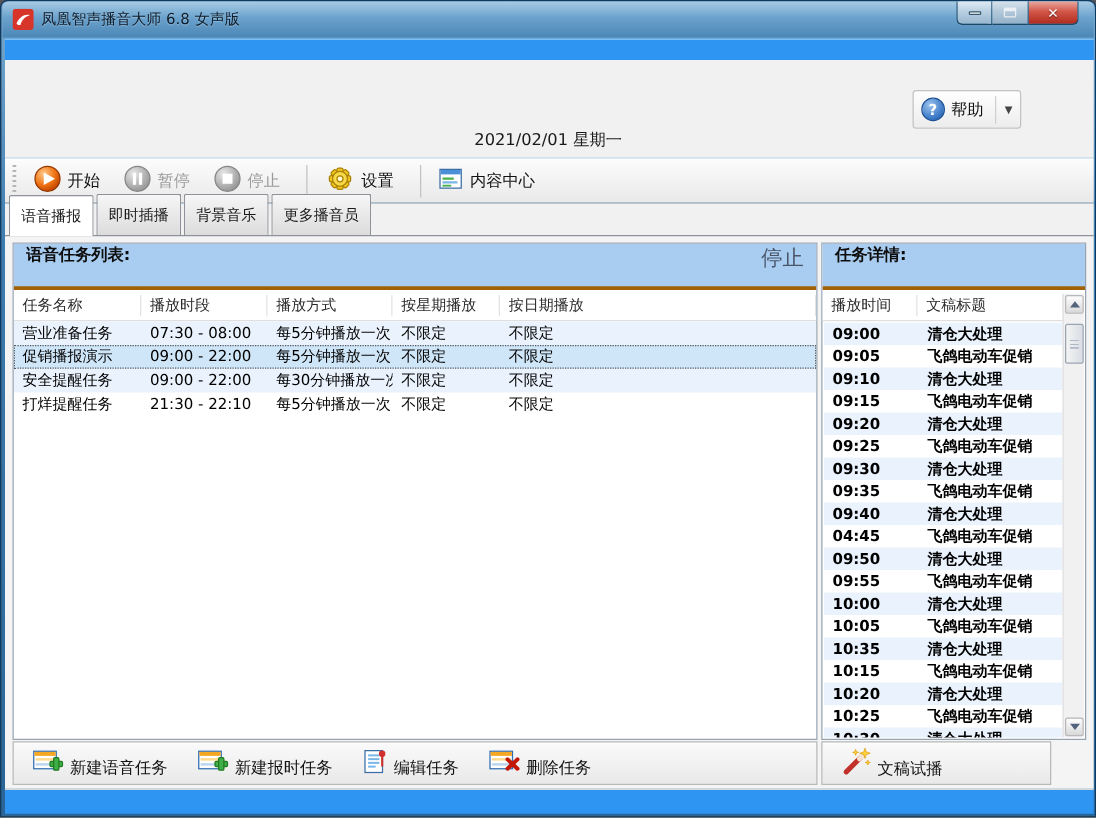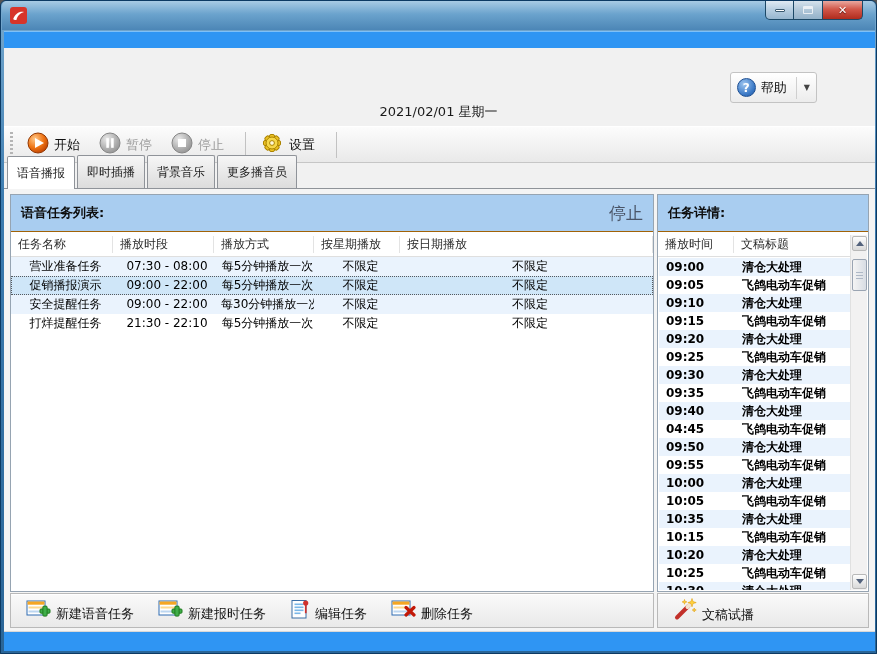--- a/index.html
+++ b/index.html
@@ -63,28 +63,28 @@
   .tab { display:flex; align-items:center; justify-content:center; padding:16px 9px; height:21px;
     background:linear-gradient(#f6f6f6,#dcdcdc); border:1px solid #8f9399; border-bottom:none;
     border-radius:2px 2px 0 0; margin-right:2px; font-size:12px; color:#1a1a1a; cursor:pointer; }
   .tab.active { background:#fff; height:24px; margin-bottom:-1px; font-weight:normal; }
   
   .content { position:absolute; left:3px; top:187px; width:871px; height:443px;
     background:#f4f4f4; border-top:1px solid #8f9399; z-index:2; }
   .panel { position:absolute; background:#fff; border:1px solid #96a4b2; overflow:hidden; }
   .panel-left  { left:6px;  top:5px; width:644px; height:398px; }
   .panel-right { left:653px; top:5px; width:212px; height:398px; }
-  .panel-header { height:37px; background:#a9cdf0; display:flex; align-items:center;
-    padding:0 10px; border-bottom:1px solid #a16207; }
+  .panel-header { height:37px; background:#a9cdf0; display:flex; 
+    padding:0 10px; border-bottom:3px solid #a16207; }
   .panel-header .ph-title { font-size:13px; font-weight:bold; color:#0d0d0d; }
   .panel-header .ph-status { margin-left:auto; font-size:17px; color:#4a5568; }
   .thead { display:flex; height:25px; align-items:center; border-bottom:1px solid #dfdfdf; background:#fff; }
   .thead span { font-size:12px; color:#2b2b2b; padding-left:7px; height:17px; line-height:17px;
     border-right:1px solid #e3e3e3; }
-  .tbody { overflow:hidden;text-align:center; }
+  .tbody { overflow:hidden; }
   .trow { display:flex; height:19px; cursor:default; }
   .trow .c { font-size:12px; color:#000; line-height:19px; padding-left:7px; overflow:hidden; white-space:nowrap; }
   .trow.alt { background:#eaf3fd; }
   .trow.selected { background:#cfe6f8; outline:1px dotted #55595e; outline-offset:-1px; }
   
   .ltab .c0 { width:102px; } .ltab .c1 { width:101px; } .ltab .c2 { width:100px; }
   .ltab .c3 { width:86px; }  .ltab .c4 { flex:1; }
   
   .rtab .c0 { width:76px; } .rtab .c1 { flex:1; }
   .rtab-head { margin-right:17px; }
@@ -102,37 +102,38 @@
   .tri-down { width:0; height:0; border-left:4px solid transparent; border-right:4px solid transparent;
     border-top:5px solid #53627c; }
   .sthumb { position:absolute; left:1px; top:24px; width:15px; height:32px;
     background:linear-gradient(90deg,#f4f4f4,#d8dde4); border:1px solid #9aa4b2; border-radius:2px; cursor:grab; }
   .sthumb::after { content:""; position:absolute; left:3px; right:3px; top:12px; height:7px;
     background:repeating-linear-gradient(180deg,#aeb8c6 0 1px,transparent 1px 3px); }
   
   .fbar { position:absolute; top:404px; height:35px; background:linear-gradient(#fafafa,#e9e9e9);
     border:1px solid #b9b9b9; box-shadow:inset 0 1px 0 #fff; display:flex; align-items:center; padding-left:8px; }
   .fbar-left { left:6px; width:644px; }
-  .fbar-right { left:653px; width:212px; }
+  .fbar-right { left:653px; width:184px; }
   .fbtn { display:flex; align-items:flex-end; background:transparent; border:1px solid transparent;
     padding:3px 6px; margin-right:10px; cursor:pointer; border-radius:3px; }
   .fbtn .lbl { font-size:13px; color:#111; margin-left:5px; }
 </style>
 </head>
 <body>
 
 <div class="window">
 
   <div class="titlebar">
     <span class="app-icon">
       <svg width="17" height="17" viewBox="0 0 17 17">
           <rect width="17" height="17" rx="3" fill="#d7342a"></rect>
           <path d="M3.2 12 C5 6.5, 10 3.8, 14 5 C10.5 6.2, 7.5 8.5, 6.4 13 C5 13.2 3.8 12.8 3.2 12 Z" fill="#fff"></path>
         </svg>
     </span>
+    <span class="title-text">凤凰智声播音大师 6.8 女声版</span>
     <div class="win-controls">
       <div class="wbtn min">
           <span class="glyph-min"></span>
         </div>
       <div class="wbtn max">
           <span class="glyph-max"></span>
         </div>
       <div class="wbtn close">
           <span class="glyph-close">✕</span>
         </div>
@@ -197,20 +198,30 @@
               <rect x="9.5" y="3.5" width="5" height="17" rx="1.5"></rect>
               <rect x="3.5" y="9.5" width="17" height="5" rx="1.5" transform="rotate(45 12 12)"></rect>
               <rect x="3.5" y="9.5" width="17" height="5" rx="1.5" transform="rotate(-45 12 12)"></rect>
               <circle cx="12" cy="12" r="6" fill="#f6d84a"></circle>
               <circle cx="12" cy="12" r="2.4" fill="#fff8d8"></circle>
             </g>
           </svg></span>
       <span class="lbl">设置</span>
     </button>
     <div class="tsep"></div>
+    <button class="tbtn">
+      <span><svg width="20" height="19" viewBox="0 0 20 19">
+            <rect x="1" y="1.5" width="17" height="15" fill="#fff" stroke="#3a6ea5"></rect>
+            <rect x="1.5" y="2" width="16" height="3.5" fill="#4a90d9"></rect>
+            <rect x="3" y="8" width="9" height="1.8" fill="#49b04a"></rect>
+            <rect x="3" y="11" width="12" height="1.8" fill="#7ab7e8"></rect>
+            <rect x="3" y="13.8" width="7" height="1.5" fill="#49b04a"></rect>
+          </svg></span>
+      <span class="lbl">内容中心</span>
+    </button>
   </div>
 
   <div class="tabbar">
 
       <div class="tab active">
         <span>语音播报</span>
       </div>
 
       <div class="tab">
         <span>即时插播</span>

